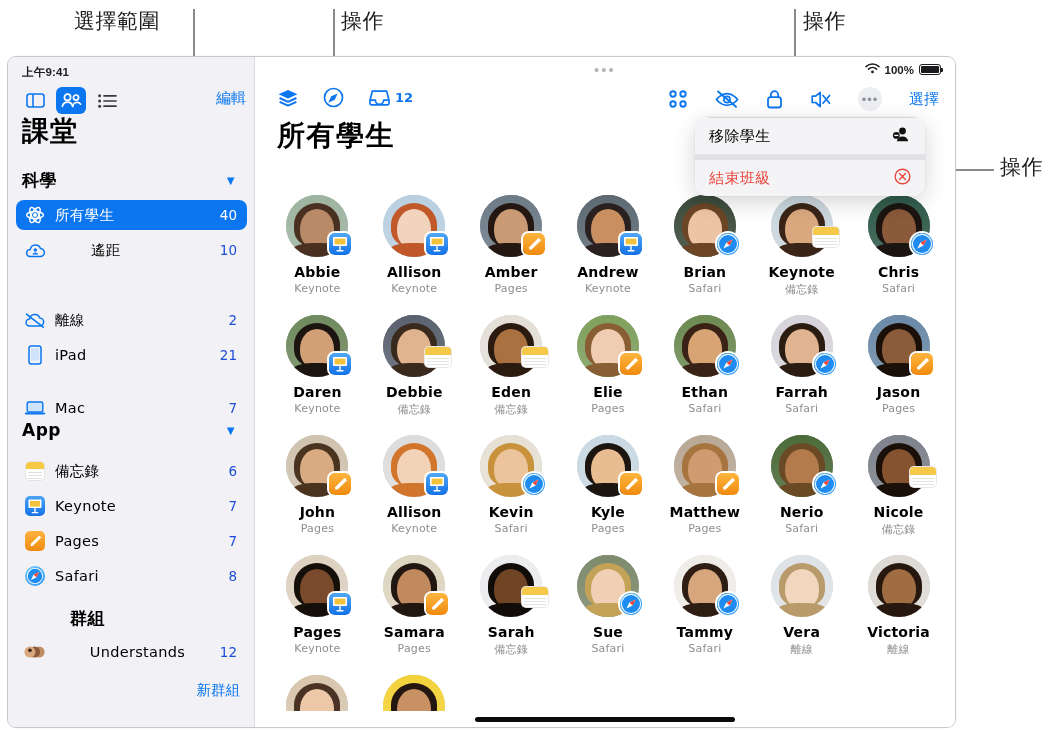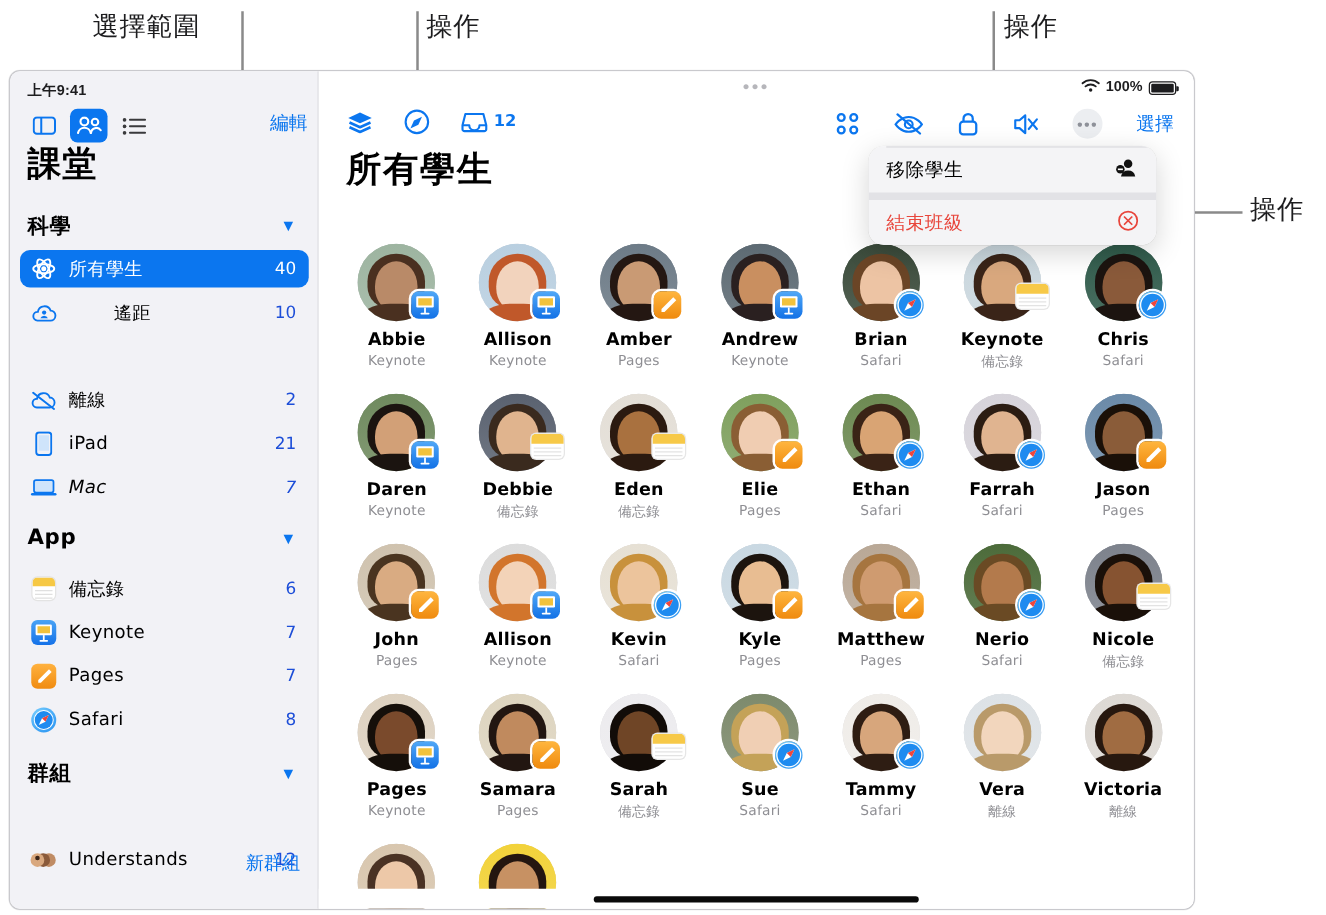--- a/index.html
+++ b/index.html
@@ -317,21 +317,21 @@
         <span class="ricon">
           <svg width="14" height="20" viewBox="0 0 14 20">
               <rect x="1" y="1" width="12" height="18" rx="2.2" fill="none" stroke="#0b76ef" stroke-width="1.5"></rect>
               <rect x="2.8" y="3.2" width="8.4" height="12.4" fill="#cfe4fb"></rect>
             </svg>
         </span>
         <span class="rlabel">iPad</span>
         <span class="rcount">21</span>
       </div>
 
-      <div class="row" style="top:318px;font-style:italic;">
+      <div class="row" style="top:336px;">
         <span class="ricon">
           <svg width="22" height="16" viewBox="0 0 22 16">
               <rect x="3.2" y="2" width="15.6" height="10" rx="1.6" fill="#cfe4fb" stroke="#0b76ef" stroke-width="1.4"></rect>
               <rect x="0.8" y="12.4" width="20.4" height="2" rx="1" fill="#0b76ef"></rect>
             </svg>
         </span>
         <span class="rlabel">Mac</span>
         <span class="rcount">7</span>
       </div>
 
@@ -388,26 +388,26 @@
                 <circle cx="10" cy="10" r="7.2" fill="#1e8bf0"></circle>
                 <path d="M14 6 8.6 8.6 6 14l5.4-2.6z" fill="#fff"></path>
                 <path d="M14 6 11.4 11.4 8.6 8.6z" fill="#f0463c"></path>
               </svg>
           </span>
         </span>
         <span class="rlabel">Safari</span>
         <span class="rcount">8</span>
       </div>
 
-      <div class="group-head" style="top:548px;">
+      <div class="group-head" style="top:548px;margin-left:48px;">
         <span class="gh-text">群組</span>
         <span class="chev">▼</span>
       </div>
 
-      <div class="row" style="top:616px;">
+      <div class="row" style="top:580px;text-align:center;">
         <span class="ricon">
           <svg width="24" height="16" viewBox="0 0 24 16">
               <circle cx="16.5" cy="8" r="6" fill="#c08c64"></circle>
               <circle cx="11.5" cy="8" r="6" fill="#8a5a3a"></circle>
               <circle cx="6.5" cy="8" r="6" fill="#d9a87e"></circle>
               <circle cx="6.5" cy="6.2" r="2" fill="#3a2418"></circle>
             </svg>
         </span>
         <span class="rlabel">Understands</span>
         <span class="rcount">12</span>

